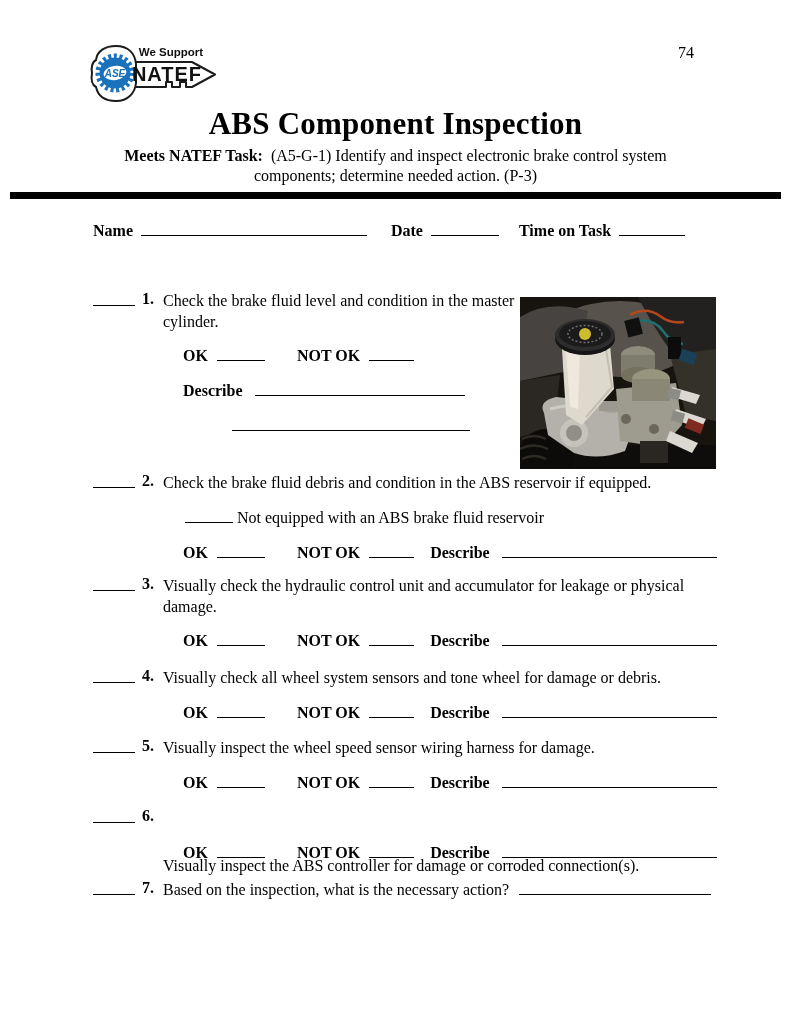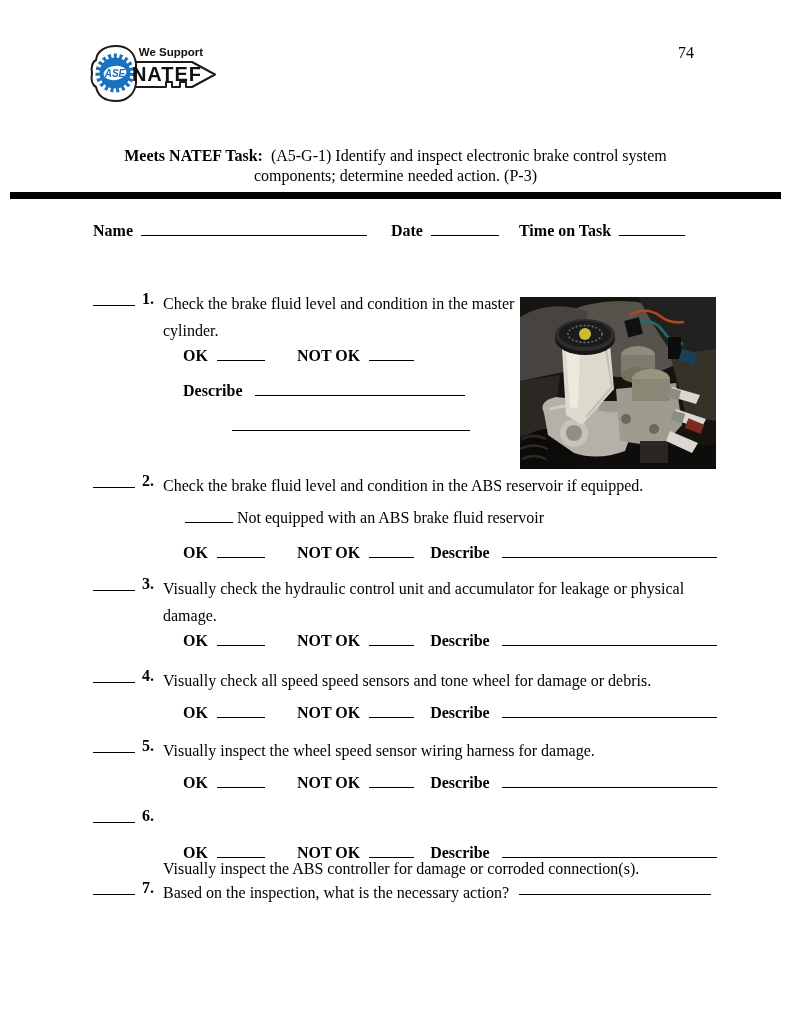--- a/index.html
+++ b/index.html
@@ -20,21 +20,21 @@
     height:15px;
     vertical-align:baseline;
   }
   .center{left:0;right:0;text-align:center;}
   .title{font-size:31px;font-weight:bold;letter-spacing:0.2px;}
   .subtitle{font-size:16px;}
   .rule{position:absolute;left:10px;width:771px;height:7px;background:#000;}
   .item{position:absolute;left:93px;font-size:16px;}
   .score{display:inline-block;width:42px;border-bottom:1.6px solid #000;height:15px;margin-right:7px;vertical-align:baseline;}
   .num{font-weight:bold;margin-right:9px;vertical-align:top;display:inline-block;}
-  .itext{display:inline-block;vertical-align:top;line-height:27px;}
+  .itext{display:inline-block;vertical-align:top;line-height:21px;}
   .okline{position:absolute;left:183px;font-size:16px;white-space:nowrap;}
   .pagenum{position:absolute;font-size:16px;}
   .extra-line{position:absolute;border-bottom:1.6px solid #000;}
   svg text{font-family:"Liberation Sans", sans-serif;}
 </style>
 </head>
 <body>
 
 <div class="page">
 
@@ -50,20 +50,21 @@
       <ellipse cx="27" cy="33" rx="11.5" ry="7" fill="#ffffff" transform="rotate(-8 27 33)"></ellipse>
       <text x="27" y="37" font-size="10" font-weight="bold" font-style="italic" fill="#1a72bc" text-anchor="middle">ASE</text>
 
       <text x="83" y="16" font-size="11.5" font-weight="bold" fill="#111" text-anchor="middle">We Support</text>
       <text x="79" y="41" font-size="20" font-weight="bold" fill="#111" text-anchor="middle" letter-spacing="1" style="font-family:'Liberation Sans',sans-serif;">NATEF</text>
     </svg>
   </div>
 
   <div class="pagenum" style="left:678px;top:44px;">74</div>
 
+  <div class="abs center title" style="top:106px;">ABS Component Inspection</div>
 
   <div class="abs center subtitle" style="top:147px;">
     <span class="b">Meets NATEF Task:</span>&nbsp;&nbsp;<span>(A5-G-1) Identify and inspect electronic brake control system</span>
   </div>
   <div class="abs center subtitle" style="top:167px;">components; determine needed action. (P-3)</div>
 
   <div class="rule" style="top:192px;"></div>
 
   <div class="row" style="left:93px;top:220px;">
     <span class="b">Name</span>
@@ -141,21 +142,21 @@
         <path d="M156,112 l30,10 l-5,10 l-28,-10 Z"></path>
         <path d="M150,134 l28,12 l-6,10 l-26,-12 Z"></path>
       </g>
       <rect x="148" y="92" width="12" height="10" fill="#8c8c86" transform="rotate(14 154 97)"></rect>
       <rect x="152" y="115" width="12" height="10" fill="#8c8c86" transform="rotate(16 158 120)"></rect>
       <rect x="166" y="124" width="17" height="10" fill="#7e2a1e" transform="rotate(22 174 129)"></rect>
     </svg>
   </div>
 
   <div class="item" style="top:472px;">
-    <span class="score"></span><span class="num">2.</span><span class="itext" style="width:580px;white-space:normal;">Check the brake fluid level and condition in the ABS reservoir if equipped.</span>
+    <span class="score"></span><span class="num">2.</span><span class="itext" style="width:580px;white-space:normal;">Check the brake fluid debris and condition in the ABS reservoir if equipped.</span>
   </div>
   <div class="okline" style="left:185px;top:507px;">
     <span class="blank" style="width:48px;"></span>
     <span style="">Not equipped with an ABS brake fluid reservoir</span>
   </div>
   <div class="okline" style="top:542px;">
     <span class="b">OK</span>
     <span class="blank" style="width:48px;margin-left:5px;"></span>
     <span class="b" style="margin-left:28px;">NOT OK</span>
     <span class="blank" style="width:45px;margin-left:5px;"></span>
@@ -169,21 +170,21 @@
   <div class="okline" style="top:630px;">
     <span class="b">OK</span>
     <span class="blank" style="width:48px;margin-left:5px;"></span>
     <span class="b" style="margin-left:28px;">NOT OK</span>
     <span class="blank" style="width:45px;margin-left:5px;"></span>
     <span class="b" style="margin-left:12px;">Describe</span>
     <span class="blank" style="width:215px;margin-left:8px;"></span>
   </div>
 
   <div class="item" style="top:667px;">
-    <span class="score"></span><span class="num">4.</span><span class="itext" style="width:580px;white-space:normal;">Visually check all speed speed sensors and tone wheel for damage or debris.</span>
+    <span class="score"></span><span class="num">4.</span><span class="itext" style="width:580px;white-space:normal;">Visually check all wheel system sensors and tone wheel for damage or debris.</span>
   </div>
   <div class="okline" style="top:702px;">
     <span class="b">OK</span>
     <span class="blank" style="width:48px;margin-left:5px;"></span>
     <span class="b" style="margin-left:28px;">NOT OK</span>
     <span class="blank" style="width:45px;margin-left:5px;"></span>
     <span class="b" style="margin-left:12px;">Describe</span>
     <span class="blank" style="width:215px;margin-left:8px;"></span>
   </div>
 

